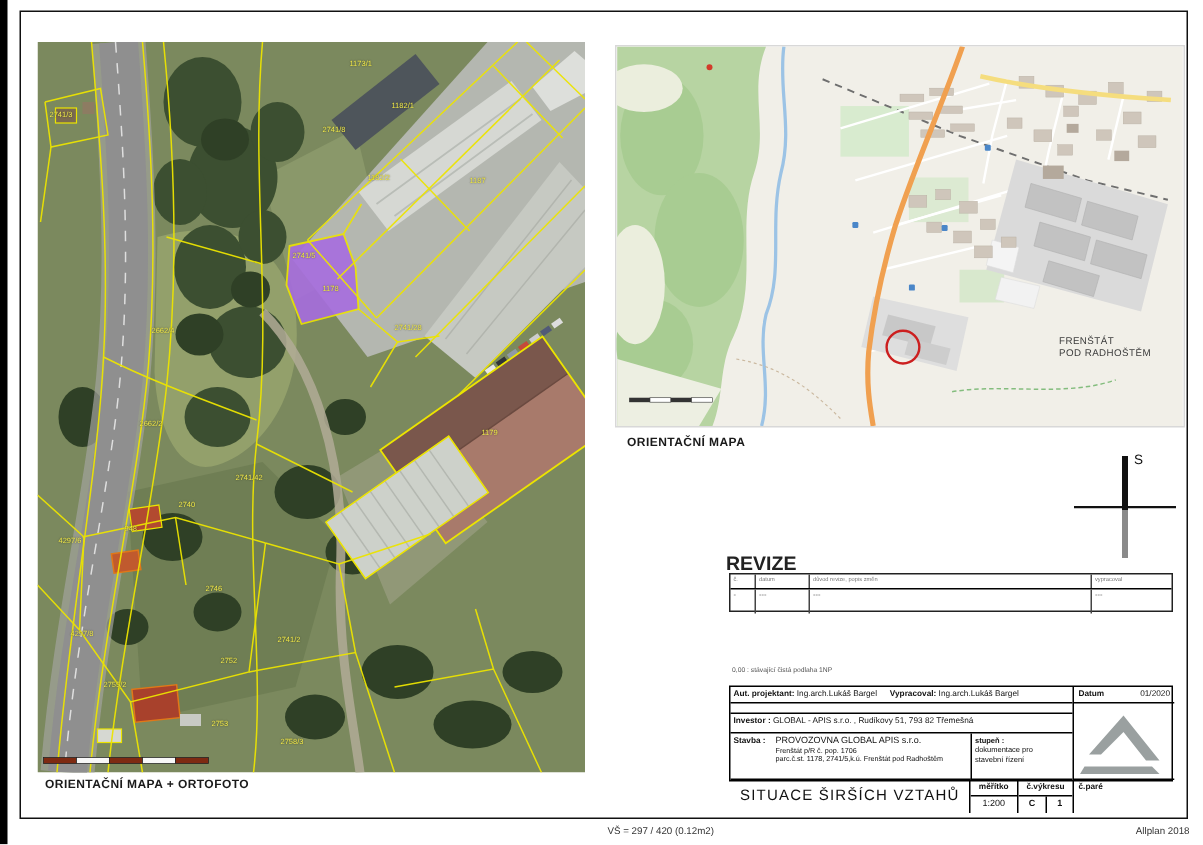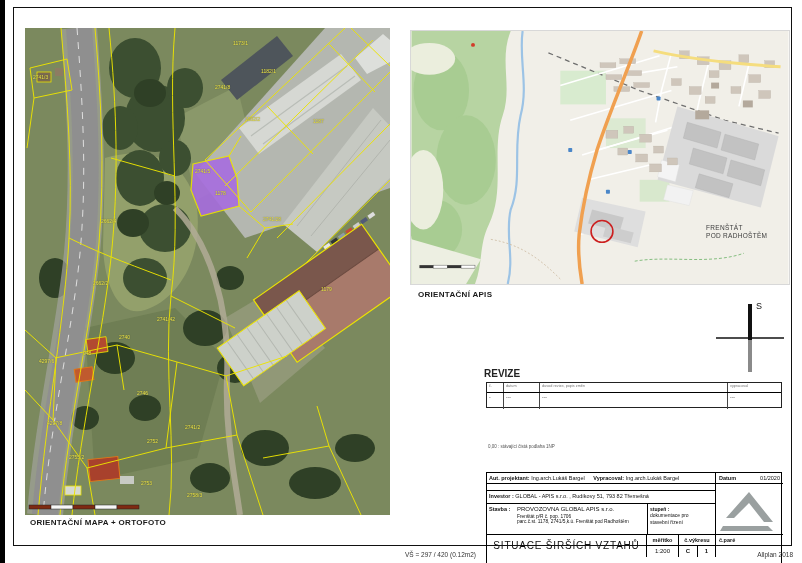--- a/index.html
+++ b/index.html
@@ -8,32 +8,32 @@
   .edge-left{position:absolute;left:0;top:0;width:5px;height:563px;background:#000;}
   .frame{position:absolute;left:13px;top:7px;width:779px;height:539px;border:1.5px solid #111;box-sizing:border-box;}
   .map-wrap{position:absolute;left:25px;top:28px;width:365px;height:487px;}
   .omap-wrap{position:absolute;left:410px;top:30px;width:380px;height:255px;}
   .caption{position:absolute;font-size:8px;letter-spacing:.3px;color:#1a1a1a;font-weight:600;}
   .plabel{position:absolute;font-size:5px;color:#f3ec4d;white-space:nowrap;text-shadow:0 0 1px rgba(40,40,20,.9);}
   .place-label{position:absolute;left:296px;top:194px;font-size:6.5px;color:#3c3c3c;line-height:1.2;letter-spacing:.3px;}
   .narrow{position:absolute;left:712px;top:300px;width:80px;height:76px;}
   .nlabel{position:absolute;left:756px;top:301px;font-size:9px;color:#111;}
   
-  .rev-title{position:absolute;left:484px;top:368px;font-size:10px;font-weight:600;color:#222;}
+  .rev-title{position:absolute;left:484px;top:368px;font-size:13px;font-weight:600;color:#222;}
   .rev-table{position:absolute;left:486px;top:382px;width:296px;height:26px;border:1px solid #222;box-sizing:border-box;}
   .rev-hrow{position:absolute;left:0;top:0;width:100%;height:10px;border-bottom:1.6px solid #000;box-sizing:border-box;}
   .rev-drow{position:absolute;left:0;top:10px;width:100%;height:16px;box-sizing:border-box;}
   .rev-cell{position:absolute;top:0;height:100%;box-sizing:border-box;border-left:1px solid #444;
             font-size:3.8px;color:#777;padding:1px 2px;overflow:hidden;white-space:nowrap;}
   .rev-cell.first{border-left:none;}
   .rev-dcell{font-size:5px;color:#555;}
   
   .note{position:absolute;left:488px;top:444px;font-size:4.5px;color:#555;}
   
-  .tblock{position:absolute;left:486px;top:472px;width:296px;height:92px;border:1.5px solid #000;box-sizing:border-box;}
+  .tblock{position:absolute;left:486px;top:457px;width:296px;height:64px;border:1.5px solid #000;box-sizing:border-box;}
   .tb{position:absolute;box-sizing:border-box;font-size:5.5px;line-height:1.25;overflow:hidden;white-space:nowrap;}
   .b{font-weight:bold;}
   .tb-r1{left:0;top:0;width:228px;height:11px;border-bottom:1px solid #000;padding:1.5px 2px;}
   .tb-r2{left:0;top:11px;width:228px;height:7px;border-bottom:1px solid #000;}
   .tb-r3{left:0;top:18px;width:228px;height:13px;border-bottom:1px solid #000;padding:2px 2px;}
   .tb-stavba{left:0;top:31px;width:160px;height:31px;border-bottom:1px solid #000;padding:2px 2px;white-space:normal;}
   .tb-stupen{left:160px;top:31px;width:68px;height:31px;border-bottom:1px solid #000;border-left:1px solid #000;padding:2px 2px;font-size:5px;white-space:normal;}
   .tb-title{left:0;top:62px;width:159px;height:22px;display:flex;align-items:center;justify-content:center;
             font-size:10px;letter-spacing:.8px;font-weight:500;}
   .tb-mer{left:159px;top:62px;width:32px;height:22px;border-left:1px solid #000;}
@@ -316,21 +316,21 @@
           <rect x="22" y="236" width="14" height="3" fill="#fff" stroke="#333" stroke-width=".4"></rect>
         <rect x="36" y="236" width="14" height="3" fill="#333"></rect>
           <rect x="50" y="236" width="14" height="3" fill="#fff" stroke="#333" stroke-width=".4"></rect>
       </g>
     </svg>
     <div class="place-label">
       <div>FRENŠTÁT</div>
       <div>POD RADHOŠTĚM</div>
     </div>
   </div>
-  <div class="caption" style="left:418px;top:290px;">ORIENTAČNÍ APIS</div>
+  <div class="caption" style="left:418px;top:290px;">ORIENTAČNÍ MAPA</div>
 
   <svg class="narrow" viewBox="0 0 80 76" xmlns="http://www.w3.org/2000/svg">
     <line x1="4" y1="38" x2="72" y2="38" stroke="#111" stroke-width="1.5"></line>
     <line x1="38" y1="4" x2="38" y2="40" stroke="#111" stroke-width="4"></line>
     <line x1="38" y1="40" x2="38" y2="72" stroke="#8a8a8a" stroke-width="4"></line>
   </svg>
   <div class="nlabel">S</div>
 
   <div class="rev-title">REVIZE</div>
   <div class="rev-table">

